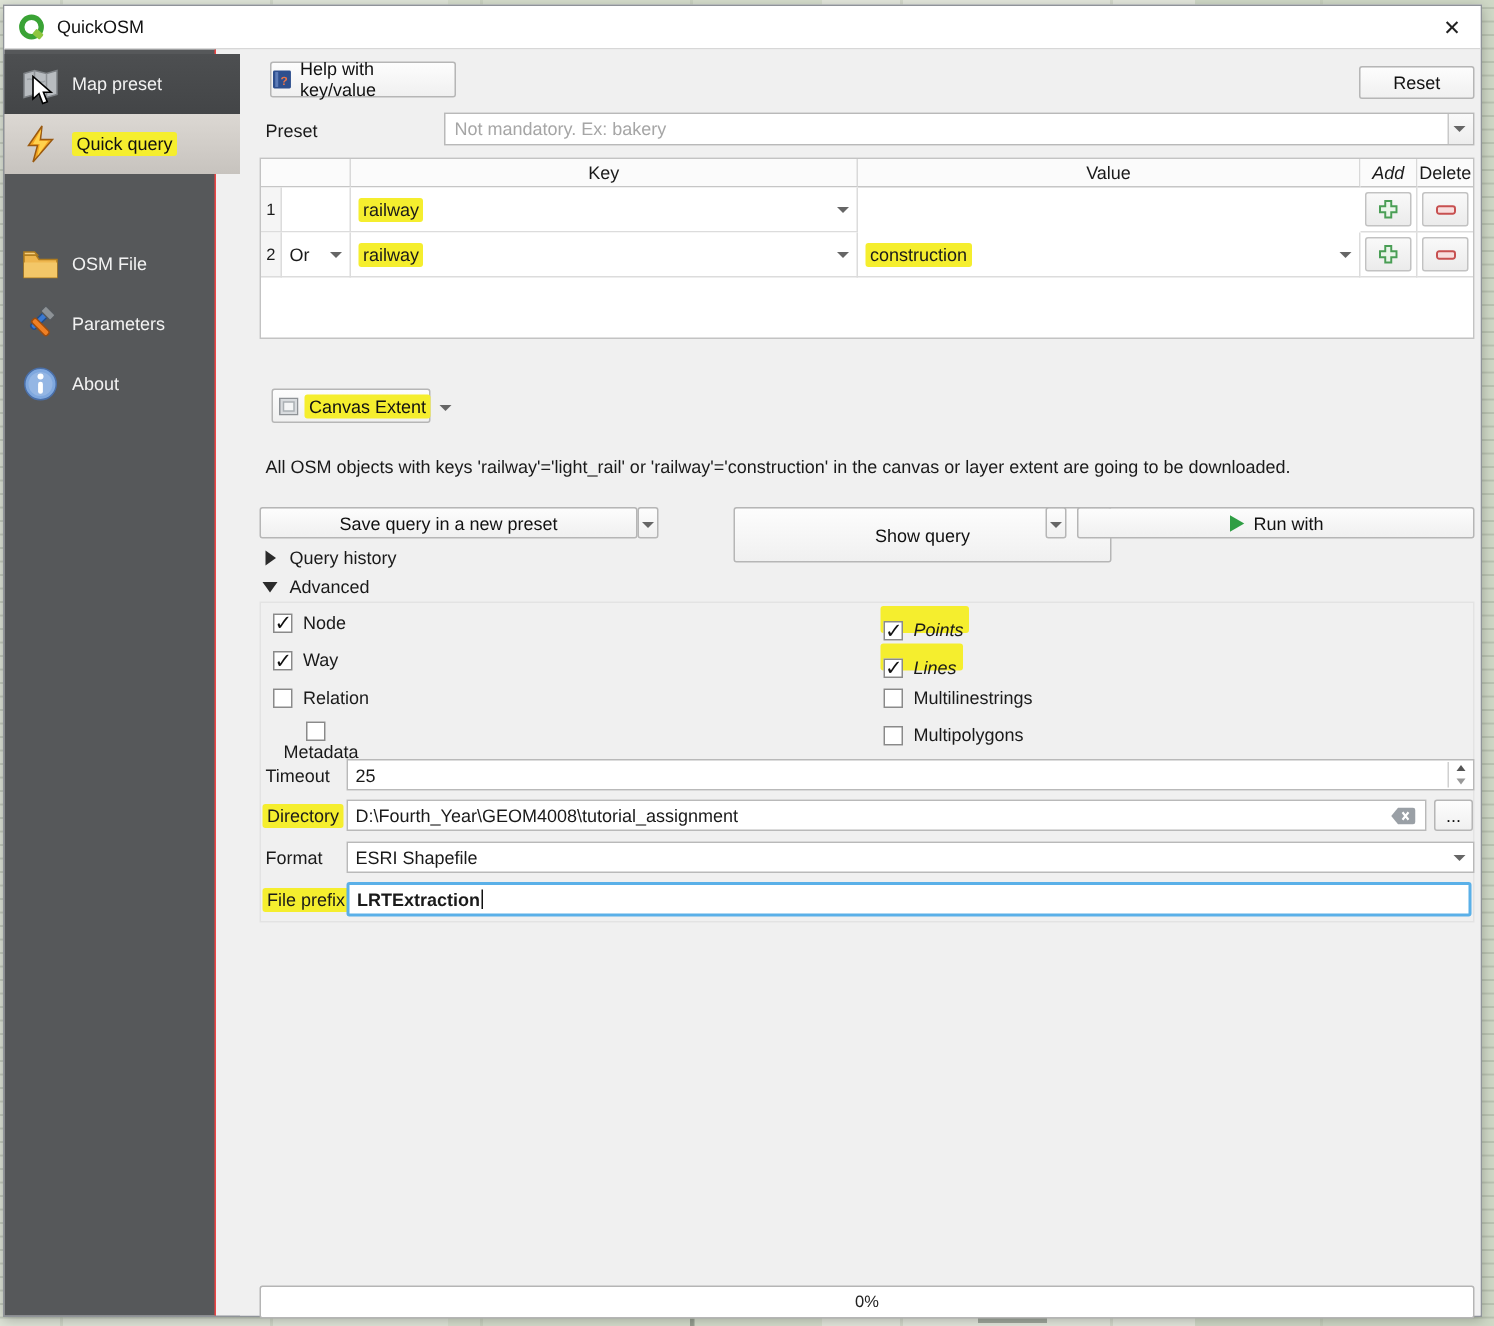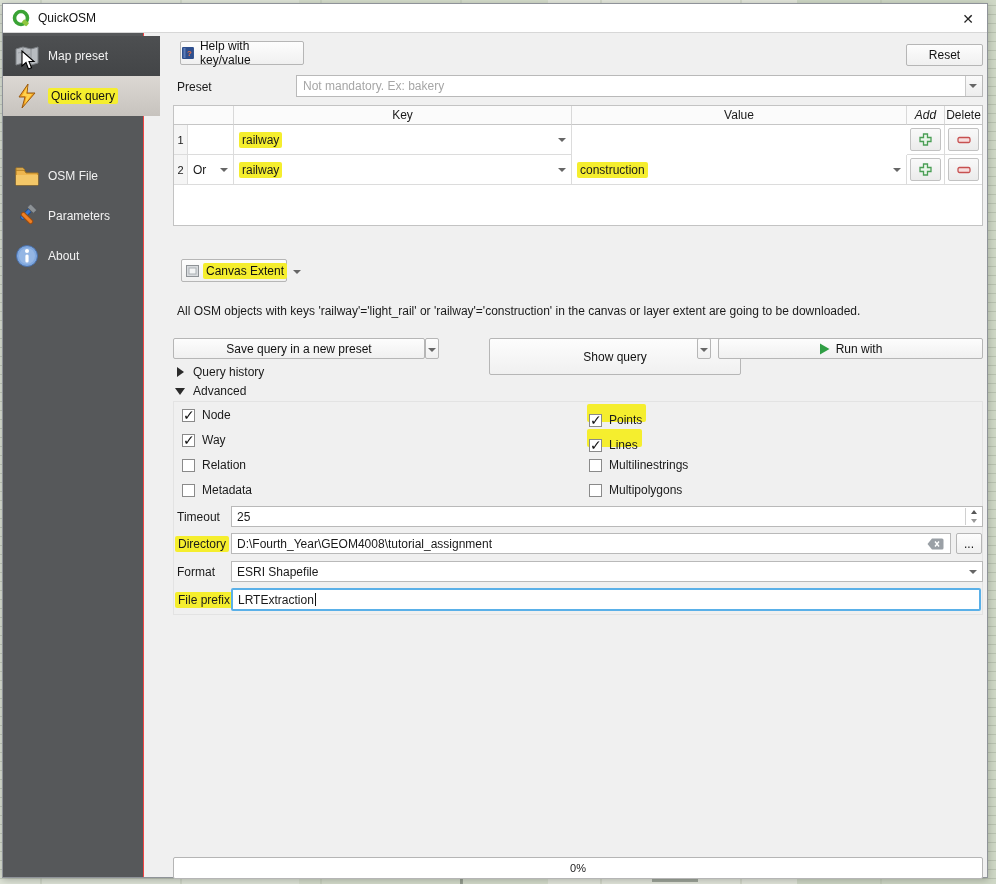--- a/index.html
+++ b/index.html
@@ -87,21 +87,21 @@
     display:flex; align-items:center; justify-content:center;
   }
 
   .section-arrow-r { width:0;height:0;border-top:5px solid transparent;border-bottom:5px solid transparent;border-left:7px solid #2b2b2b; display:inline-block; }
   .section-arrow-d { width:0;height:0;border-left:5px solid transparent;border-right:5px solid transparent;border-top:7px solid #2b2b2b; display:inline-block; }
 
   .checkbox { width:13px; height:13px; background:#fff; border:1px solid #8a8a8a; position:relative; flex:none; }
   .checkbox.checked::after { content:"✓"; position:absolute; left:0; top:-3px; font-size:14px; font-weight:bold; color:#111; }
   .cb-row { position:absolute; display:flex; align-items:center; height:18px; }
   .cb-row .cb-lbl { margin-left:7px; white-space:nowrap; }
-  .cb-row.hl-row { background:#f5ee2e; padding:16px 4px 2px 2px; border-radius:2px; }
+  .cb-row.hl-row { background:#f5ee2e; padding:16px 4px 2px 2px; border-radius:2px;font-style:italic; }
 
   .field-label { position:absolute; white-space:nowrap; }
   .text-input { position:absolute; background:#fff; border:1px solid #b9b9b9; display:flex; align-items:center; padding-left:5px; }
   .caret { display:inline-block; width:1px; height:13px; background:#111; margin-left:1px; }
 
   .spin { position:absolute; right:1px; top:1px; bottom:1px; width:16px; border-left:1px solid #d0d0d0; }
   .spin .up,.spin .dn { position:absolute; left:0; right:0; height:50%; display:flex; align-items:center; justify-content:center; }
   .spin .dn { bottom:0; }
   .tri-up { width:0;height:0;border-left:3px solid transparent;border-right:3px solid transparent;border-bottom:4px solid #555; }
   .tri-dn { width:0;height:0;border-left:3px solid transparent;border-right:3px solid transparent;border-top:4px solid #999; }
@@ -305,21 +305,21 @@
       <span class="cb-lbl">Node</span>
     </div>
     <div class="cb-row" style="left:22px;top:398px;">
       <span class="checkbox checked"></span>
       <span class="cb-lbl">Way</span>
     </div>
     <div class="cb-row" style="left:22px;top:423px;">
       <span class="checkbox"></span>
       <span class="cb-lbl">Relation</span>
     </div>
-    <div class="cb-row" style="left:22px;top:448px;">
+    <div class="cb-row" style="left:22px;top:448px;flex-direction:column;">
       <span class="checkbox"></span>
       <span class="cb-lbl">Metadata</span>
     </div>
 
     <div class="cb-row hl-row" style="left:427px;top:371px;">
       <span class="checkbox checked"></span>
       <span class="cb-lbl">Points</span>
     </div>
     <div class="cb-row hl-row" style="left:427px;top:396px;">
       <span class="checkbox checked"></span>
@@ -359,21 +359,21 @@
       <span>...</span>
     </div>
 
     <div class="field-label" style="left:17px;top:532px;">Format</div>
     <div class="combo" style="position:absolute;left:71px;top:528px;width:752px;height:21px;">
       <span class="val">ESRI Shapefile</span>
       <span class="arrow-dn"></span>
     </div>
 
     <div class="field-label" style="left:15px;top:560px;"><span class="hl">File prefix</span></div>
-    <div class="text-input" style="left:71px;top:555px;width:750px;height:23px;border:2px solid #5ab0e8;border-radius:2px;">
+    <div class="text-input" style="left:71px;top:555px;width:750px;height:23px;border:2px solid #5ab0e8;border-radius:2px;font-weight:bold;">
       <span>LRTExtraction</span>
       <span class="caret"></span>
     </div>
 
     <div class="progress">
       <span>0%</span>
     </div>
   </div>
 </div>
 

